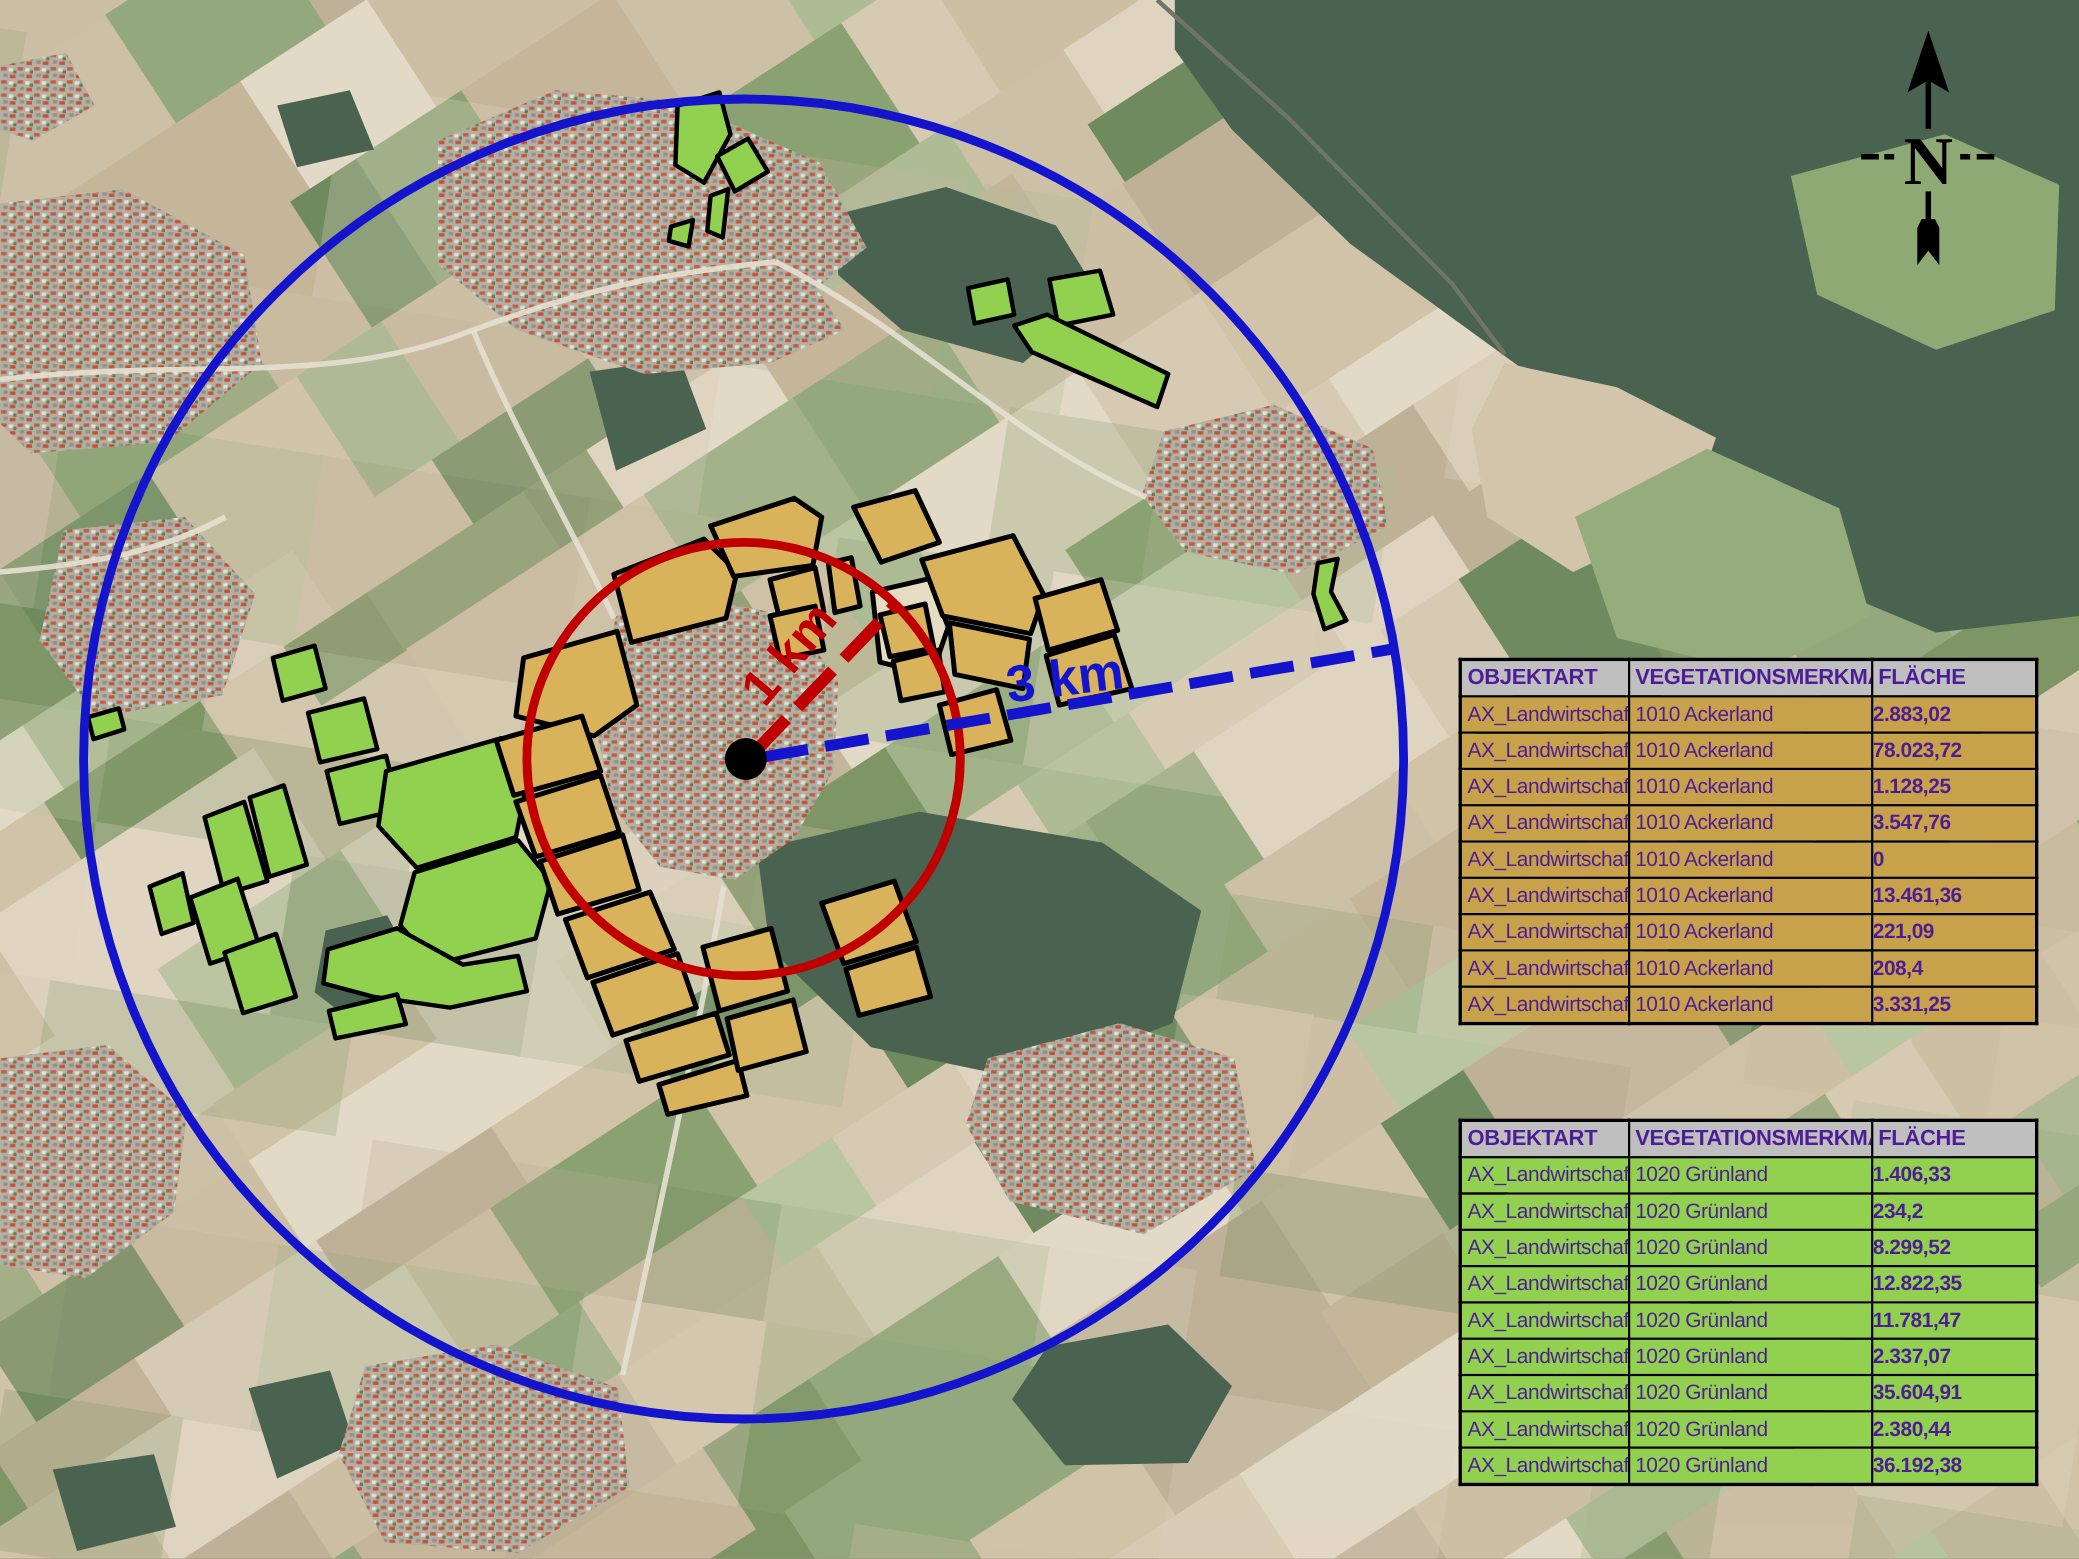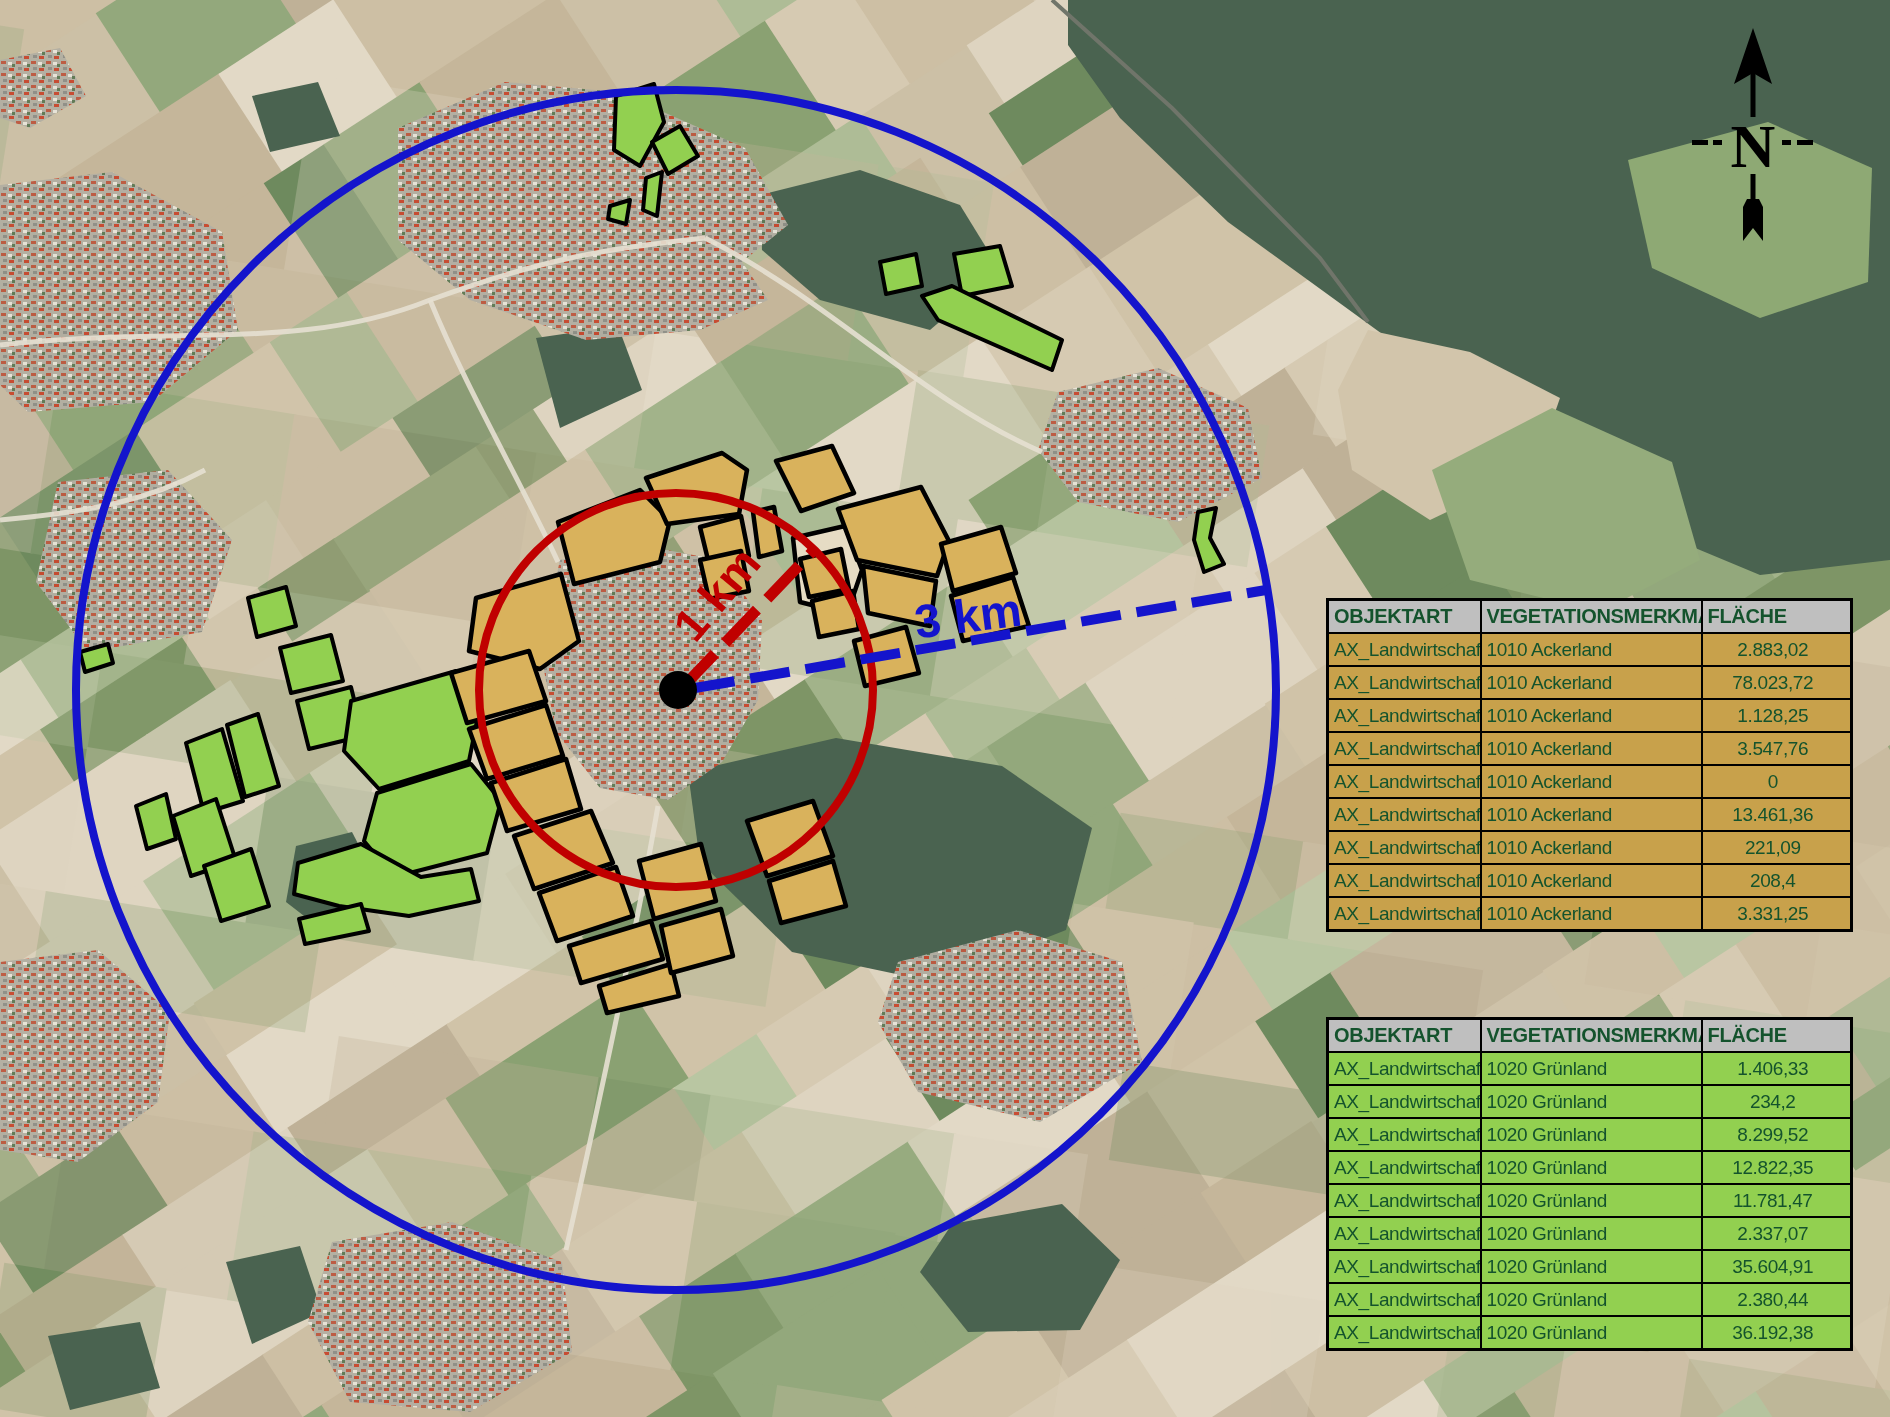--- a/index.html
+++ b/index.html
@@ -6,23 +6,23 @@
   #stage{position:relative;width:1890px;height:1417px;overflow:hidden;
          font-family:"Liberation Sans",sans-serif;background:#CCC0A6;}
   #map-root{position:absolute;left:0;top:0;width:1890px;height:1417px;}
   #map-root svg{display:block;}
 
   .map-table{position:absolute;border-collapse:collapse;table-layout:fixed;
              border:3px solid #000;width:524px;background:transparent;}
   .map-table th,.map-table td{
       border:2px solid #000;height:31px;padding:0 0 0 5px;
       font-size:19px;letter-spacing:-0.4px;white-space:nowrap;overflow:hidden;
-      color:#14532d;text-align:left;vertical-align:middle;}
+      color:#4c1d95;text-align:left;vertical-align:middle;}
   .map-table th{background:var(--header-bg);font-weight:bold;font-size:20px;letter-spacing:-0.3px;}
-  .map-table td.num{text-align:center;padding:0 7px 0 0;}
+  .map-table td.num{text-align:left;padding:0 7px 0 0;font-weight:bold;}
   .map-table col.c1{width:153px;} .map-table col.c2{width:221px;} .map-table col.c3{width:150px;}
   #table-ackerland{left:1326px;top:598px;}
   #table-ackerland td{background:var(--ack-bg);}
   #table-gruenland{left:1326px;top:1017px;}
   #table-gruenland td{background:var(--gru-bg);}
 </style>
 </head>
 <body>
 
 <div id="stage">

